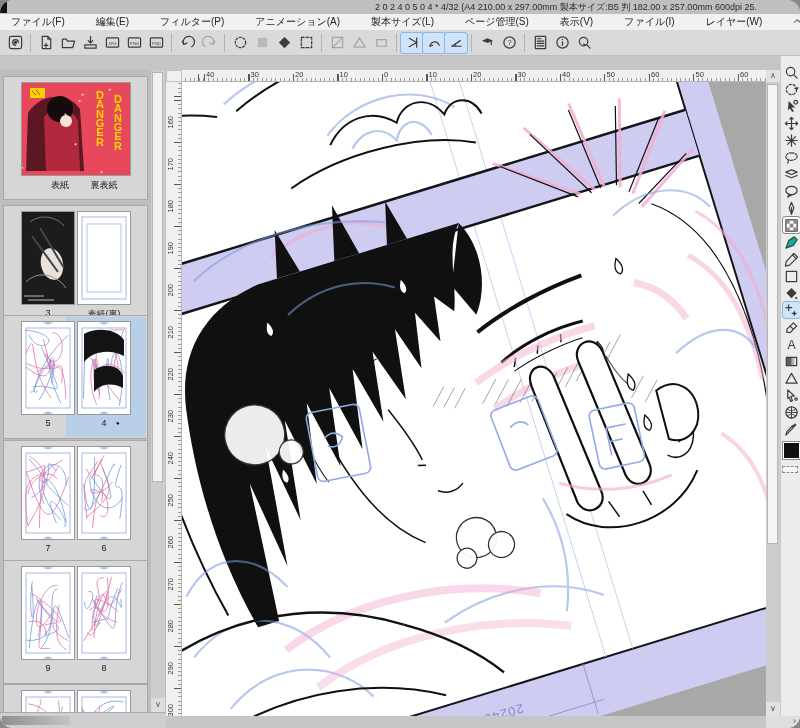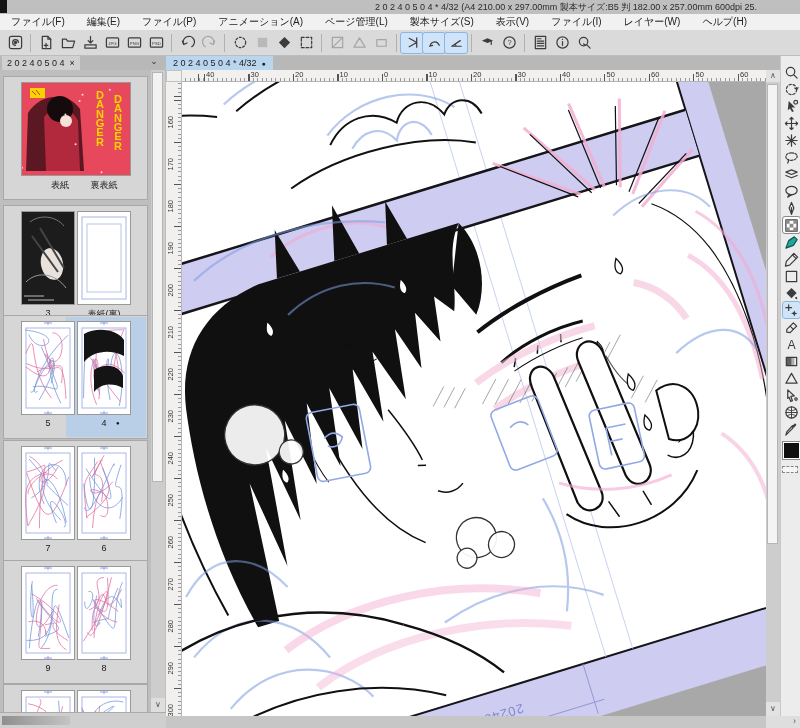--- a/index.html
+++ b/index.html
@@ -1,26 +1,26 @@
 <!DOCTYPE html>
 <html><head>
 <meta charset="utf-8">
 <style>
   html,body{margin:0;padding:0;background:#888;}
   #app{position:relative;width:800px;height:728px;background:#c6c6c6;overflow:hidden;
-       font-family:"Liberation Sans","DejaVu Sans",sans-serif;color:#1c1c1c;}
+       font-family:"Liberation Sans","DejaVu Sans",sans-serif;color:#1c1c1c;border-radius:13px;}
   .abs{position:absolute;}
   
   #title-bar{left:0;top:0;width:800px;height:14px;background:#c0bfbf;}
   #title-bar .ttext{position:absolute;left:340px;right:8px;top:1px;font-size:9px;color:#2a2a2a;
        white-space:nowrap;overflow:hidden;text-align:center;}
   #win-chip{left:0;top:0;width:7px;height:13px;background:#141414;}
   
   #menu-bar{left:0;top:14px;width:800px;height:16px;background:#f1f1f1;display:flex;align-items:center;
-       border-bottom:1px solid #d8d8d8;}
+       border-bottom:1px solid #d8d8d8;gap:9px;}
   .menu-item{font-size:10px;padding:0 11px;color:#222;white-space:nowrap;}
   
   #cmd-bar{left:0;top:30px;width:800px;height:26px;background:#dadada;display:flex;align-items:center;
        padding-left:4px;border-bottom:1px solid #bdbdbd;box-sizing:border-box;}
   .cmd-btn{width:22px;height:20px;display:flex;align-items:center;justify-content:center;border-radius:2px;flex:0 0 auto;}
   .cmd-sep{width:1px;height:18px;background:#b2b2b2;margin:0 4px;flex:0 0 auto;}
   .cmd-btn svg,.tool-btn svg{width:15px;height:15px;fill:none;stroke:#3c3c3c;stroke-width:1.3;
        stroke-linecap:round;stroke-linejoin:round;}
   .state-disabled svg{stroke:#a5a5a5;}
   .state-active{background:#cfe4f8;outline:1px solid #8ab6e2;}
@@ -83,24 +83,24 @@
 <div id="app">
 
   <div id="title-bar" class="abs">
     <span class="ttext">2 0 2 4 0 5 0 4 * 4/32 (A4 210.00 x 297.00mm 製本サイズ:B5 判 182.00 x 257.00mm 600dpi 25.</span>
   </div>
   <div id="win-chip" class="abs"></div>
 
   <div id="menu-bar" class="abs">
       <span class="menu-item">ファイル(F)</span>
       <span class="menu-item">編集(E)</span>
-      <span class="menu-item">ファイル(P)</span>
+      <span class="menu-item">フィルター(P)</span>
       <span class="menu-item">アニメーション(A)</span>
-      <span class="menu-item">ページ管理(L)</span>
-      <span class="menu-item">製本サイズ(S)</span>
+      <span class="menu-item">製本サイズ(L)</span>
+      <span class="menu-item">ページ管理(S)</span>
       <span class="menu-item">表示(V)</span>
       <span class="menu-item">ファイル(I)</span>
       <span class="menu-item">レイヤー(W)</span>
       <span class="menu-item">ヘルプ(H)</span>
     </div>
 
   <div id="cmd-bar" class="abs">
       <div class="cmd-btn">
         <svg viewBox="0 0 16 16">
           <rect x="1.5" y="1.5" width="13" height="13" rx="2"></rect>
@@ -238,31 +238,20 @@
         </svg>
       </div>
       <div class="cmd-btn">
         <svg viewBox="0 0 16 16">
           <circle cx="7" cy="7" r="4.5"></circle>
           <path d="M10.5 10.5L14 14M7 9.5l2 1.2"></path>
         </svg>
       </div>
     </div>
 
-  <div id="tab-row" class="abs">
-    <div id="doc-tab" class="abs">
-      <span>2 0 2 4 0 5 0 4</span>
-      <span>×</span>
-    </div>
-    <div id="tab-overflow" class="abs">⌄</div>
-    <div id="canvas-tab" class="abs">
-      <span>2 0 2 4 0 5 0 4 * 4/32</span>
-      <span class="dot">●</span>
-    </div>
-  </div>
 
   <div id="sidebar" class="abs">
       <div class="spread-card" style="top: 6px;">
         <div class="thumb" style="left: 18px; width: 108px; height: 92px;"><svg width="108" height="92" viewBox="0 0 108 92">
             <rect width="108" height="92" fill="#e8485c"></rect>
             <path d="M6 30C18 10 46 8 58 26L62 88L4 88Z" fill="#5b1722"></path>
             <path d="M22 34C32 22 50 24 56 38L58 88L24 88Z" fill="#b2283c"></path>
             <circle cx="38" cy="26" r="13" fill="#150b0c"></circle>
             <circle cx="44" cy="38" r="6" fill="#f5e2d8"></circle>
             <circle cx="0.005917288365735341" cy="84.71825632113882" r="1" fill="#ffd7e0"></circle>

